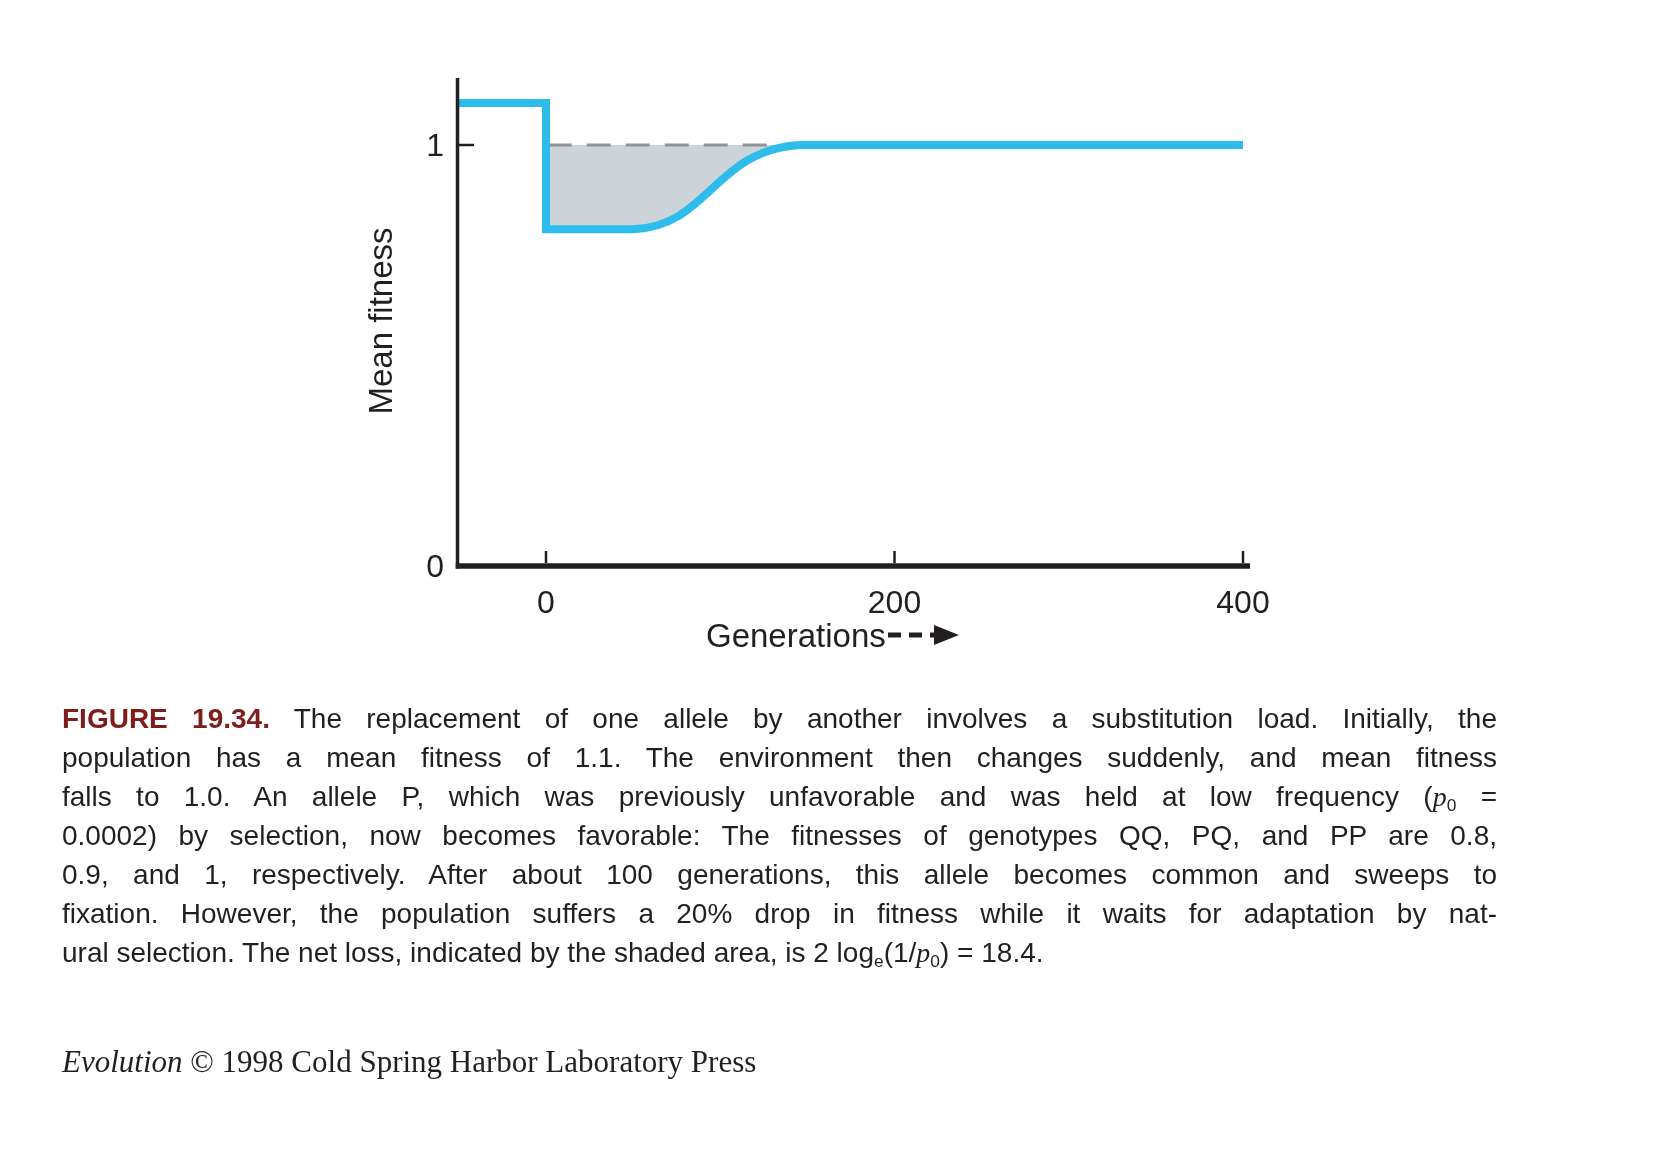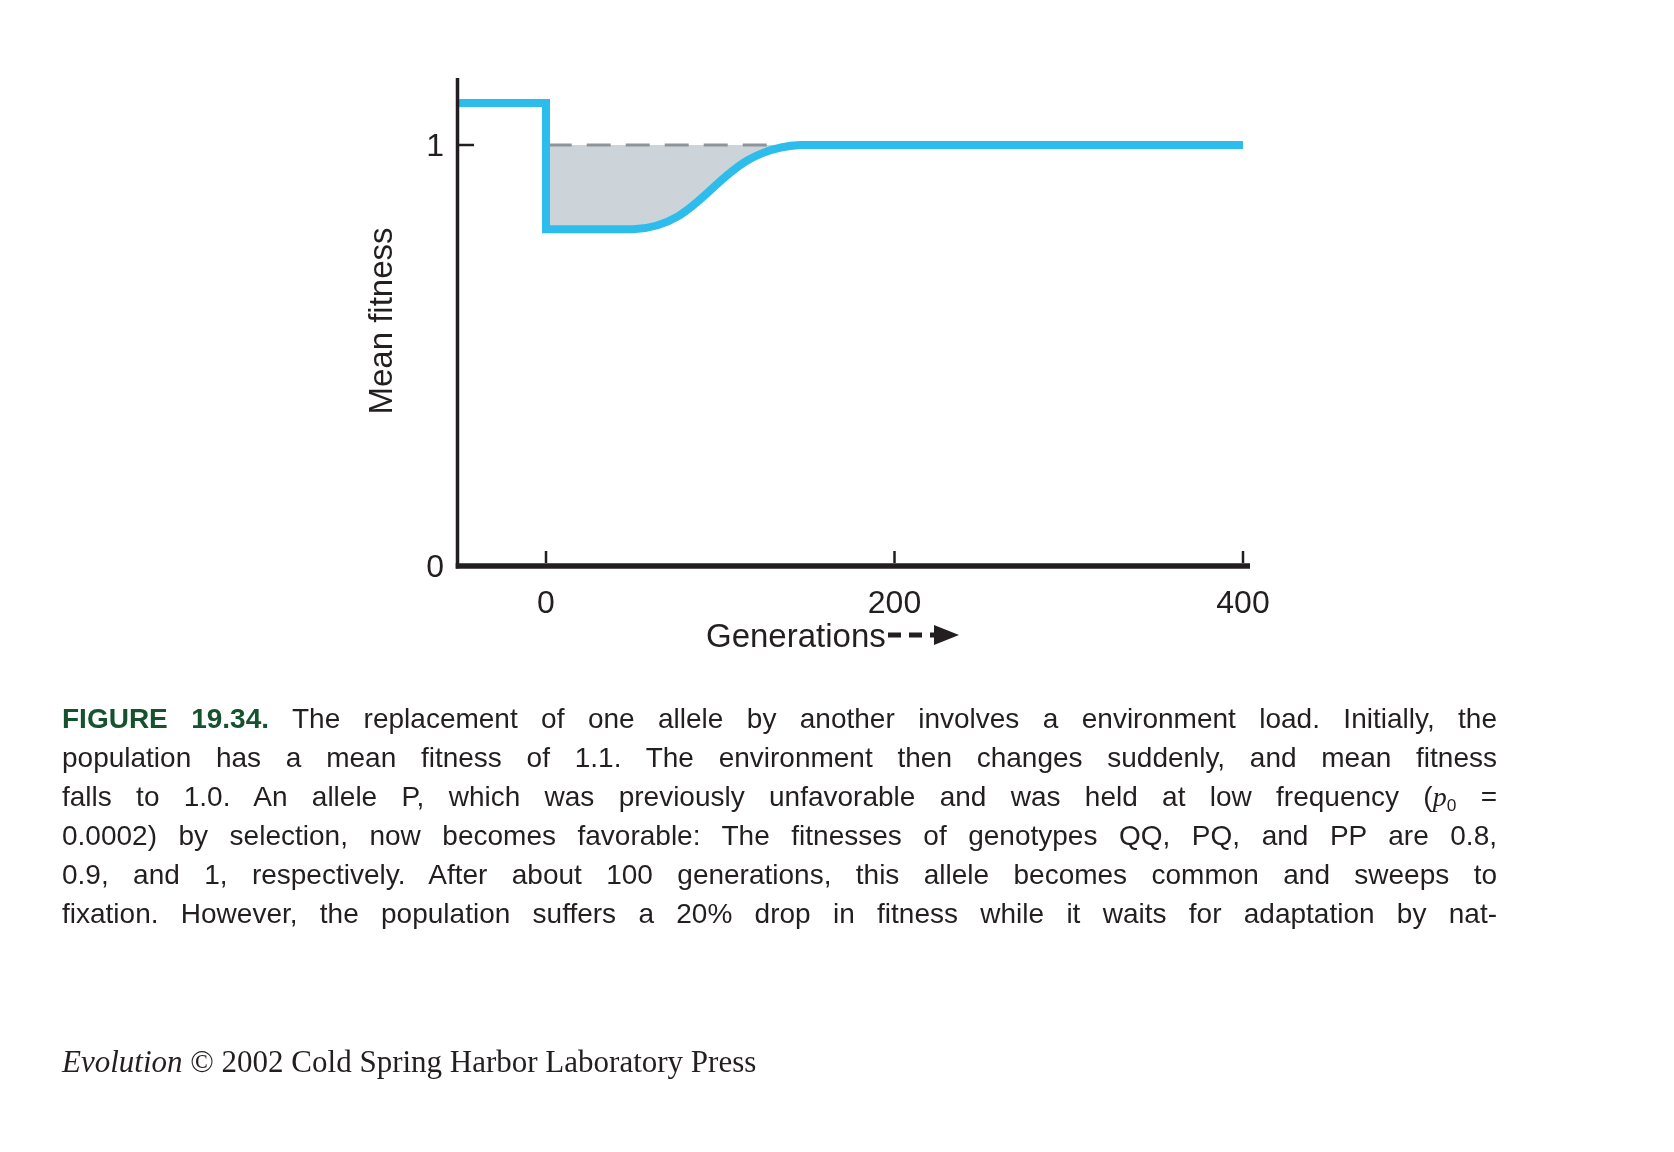--- a/index.html
+++ b/index.html
@@ -37,21 +37,21 @@
   .cap-line {
     text-align: justify;
     text-align-last: justify;
     white-space: nowrap;
   }
   .cap-line.cap-last {
     text-align-last: left;
   }
   .figure-label {
     font-weight: 700;
-    color: #14532d;
+    color: #7f1d1d;
   }
   .seg-i {
     font-style: italic;
     font-family: "Liberation Serif", "DejaVu Serif", serif;
   }
   sub.seg-sub {
     font-size: 0.62em;
     vertical-align: -0.28em;
     line-height: 0;
   }
@@ -95,23 +95,24 @@
     <text class="axis-title" transform="translate(392,321) rotate(-90)" text-anchor="middle">Mean fitness</text>
     <text class="axis-title" x="706" y="647" text-anchor="start">Generations</text>
 
     <g>
       <line x1="888" y1="635" x2="936" y2="635" stroke="#231f20" stroke-width="5" stroke-dasharray="13 8"></line>
       <polygon points="934,625 959,635 934,645" fill="#231f20"></polygon>
     </g>
   </svg>
 
   <div class="caption">
-    <div class="cap-line"><span class="figure-label">FIGURE 19.34.</span><span> The replacement of one allele by another involves a environment load. Initially, the</span></div>
+    <div class="cap-line"><span class="figure-label">FIGURE 19.34.</span><span> The replacement of one allele by another involves a substitution load. Initially, the</span></div>
     <div class="cap-line"><span>population has a mean fitness of 1.1. The environment then changes suddenly, and mean fitness</span></div>
     <div class="cap-line"><span>falls to 1.0. An allele P, which was previously unfavorable and was held at low frequency (</span><span class="seg-i">p</span><sub class="seg-sub">0</sub><span> =</span></div>
     <div class="cap-line"><span>0.0002) by selection, now becomes favorable: The fitnesses of genotypes QQ, PQ, and PP are 0.8,</span></div>
     <div class="cap-line"><span>0.9, and 1, respectively. After about 100 generations, this allele becomes common and sweeps to</span></div>
     <div class="cap-line"><span>fixation. However, the population suffers a 20% drop in fitness while it waits for adaptation by nat-</span></div>
+    <div class="cap-line cap-last"><span>ural selection. The net loss, indicated by the shaded area, is 2 log</span><sub class="seg-sub">e</sub><span>(1/</span><span class="seg-i">p</span><sub class="seg-sub">0</sub><span>) = 18.4.</span></div>
   </div>
 
-  <div class="credit"><span class="book-title">Evolution</span><span> © 2002 Cold Spring Harbor Laboratory Press</span></div>
+  <div class="credit"><span class="book-title">Evolution</span><span> © 1998 Cold Spring Harbor Laboratory Press</span></div>
 
 </div>
 
 </body></html>

